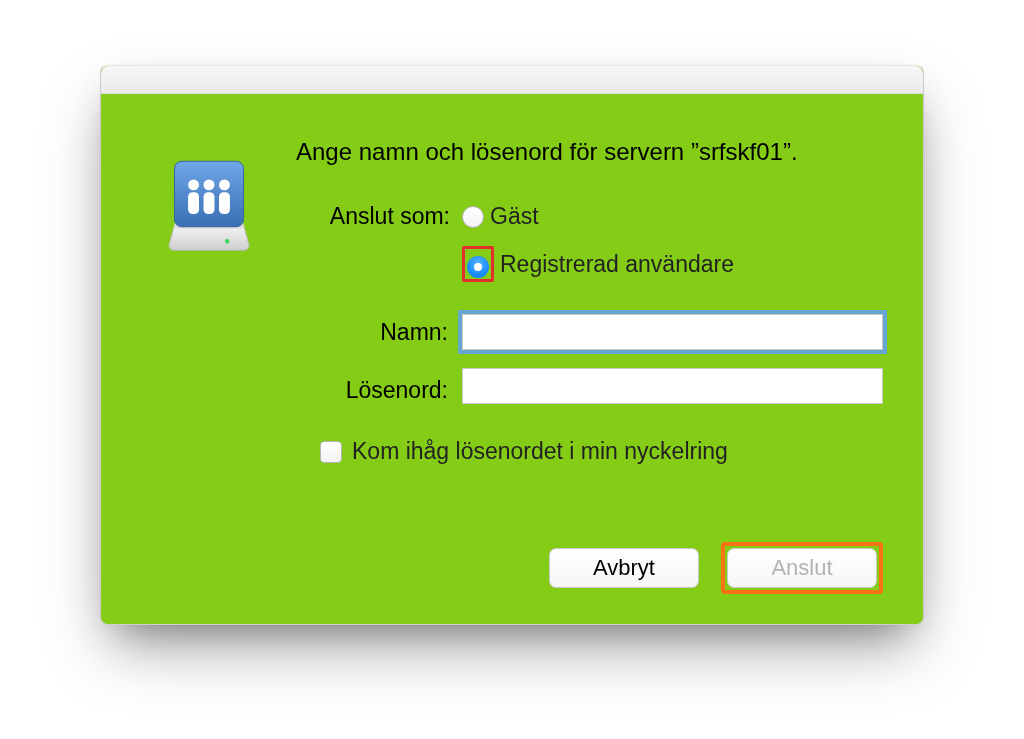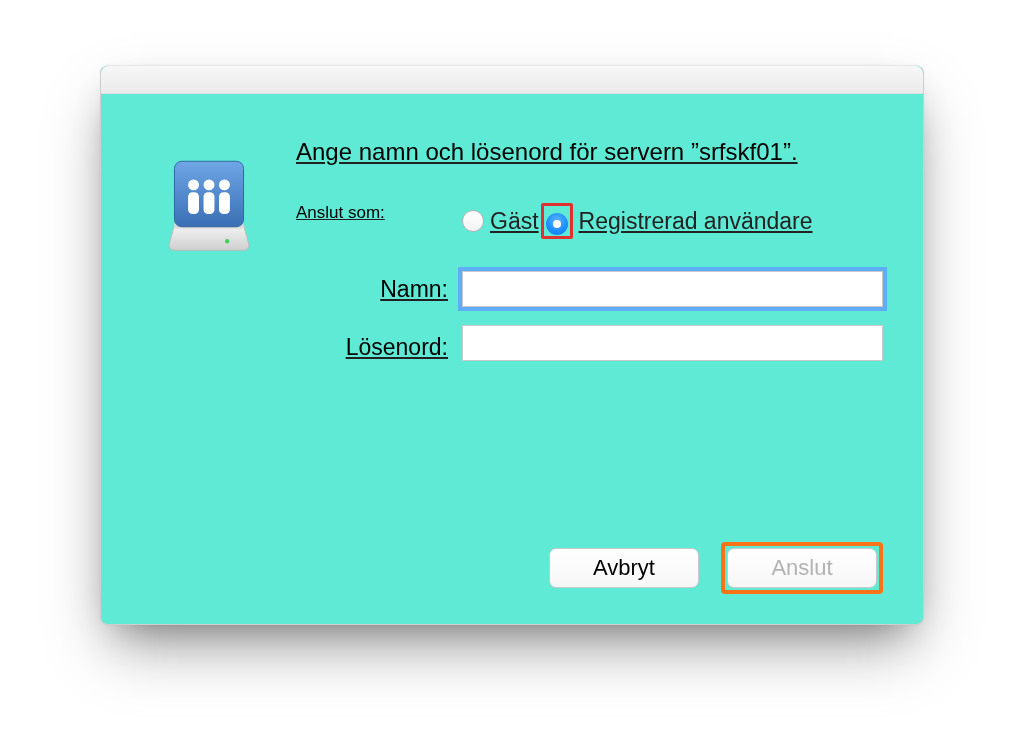--- a/index.html
+++ b/index.html
@@ -13,29 +13,28 @@
     font-size: 23px;
     color: #222;
     -webkit-font-smoothing: antialiased;
   }
   .dialog {
     position: absolute;
     left: 100px;
     top: 65px;
     width: 824px;
     height: 560px;
-    background: #5eead4;
+    background: #84cc16;
     border: 1px solid #cfcfcf;
     border-top: 1px solid #e8e8e8;
     border-radius: 8px;
     box-shadow:
       0 0 0 1px rgba(0,0,0,0.02),
       0 30px 60px -10px rgba(0,0,0,0.35),
       0 18px 36px -18px rgba(0,0,0,0.35);
-    text-decoration: underline;
   }
   .titlebar {
     height: 28px;
     border-bottom: 1px solid #dcdcdc;
     border-radius: 8px 8px 0 0;
     background: linear-gradient(#f7f7f7, #eaeaea);
   }
   .content {
     position: relative;
     padding: 42px 40px 30px 40px;
@@ -62,28 +61,29 @@
     margin-bottom: 36px;
     line-height: 1.3;
   }
   .row {
     display: flex;
     align-items: center;
     margin-bottom: 8px;
   }
   .row-label {
     width: 166px;
+    text-align: right;
     padding-right: 12px;
     color: #000;
-    font-size: 17px;
+    font-size: 23px;
   }
   .radio-col {
     display: flex;
-    flex-direction: row;
-    gap: 2px;
+    flex-direction: column;
+    gap: 16px;
   }
   .radio-item {
     display: flex;
     align-items: center;
     gap: 6px;
     font-size: 23px;
   }
   .radio {
     width: 22px;
     height: 22px;
@@ -249,20 +249,24 @@
       <div class="form-row" style="margin-top:32px;">
         <div class="form-label">Namn:</div>
         <input type="text" class="text-input focused" value="" style="">
       </div>
 
       <div class="form-row">
         <div class="form-label">Lösenord:</div>
         <input type="password" class="text-input" value="" style="">
       </div>
 
+      <div class="checkbox-row">
+        <span class="checkbox"></span>
+        <span>Kom ihåg lösenordet i min nyckelring</span>
+      </div>
 
     </div>
 
     <div class="button-row">
       <button class="btn">Avbryt</button>
       <span class="btn-highlight">
         <button class="btn disabled">Anslut</button>
       </span>
     </div>
 

